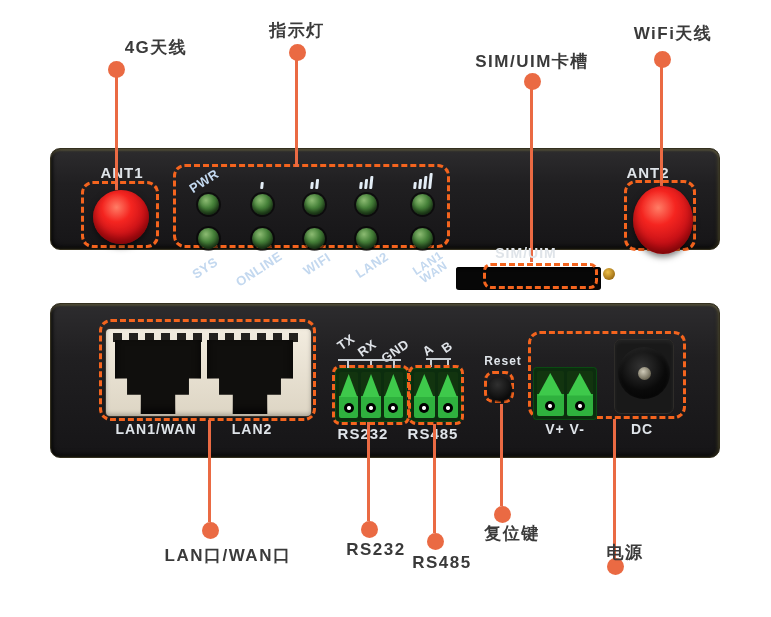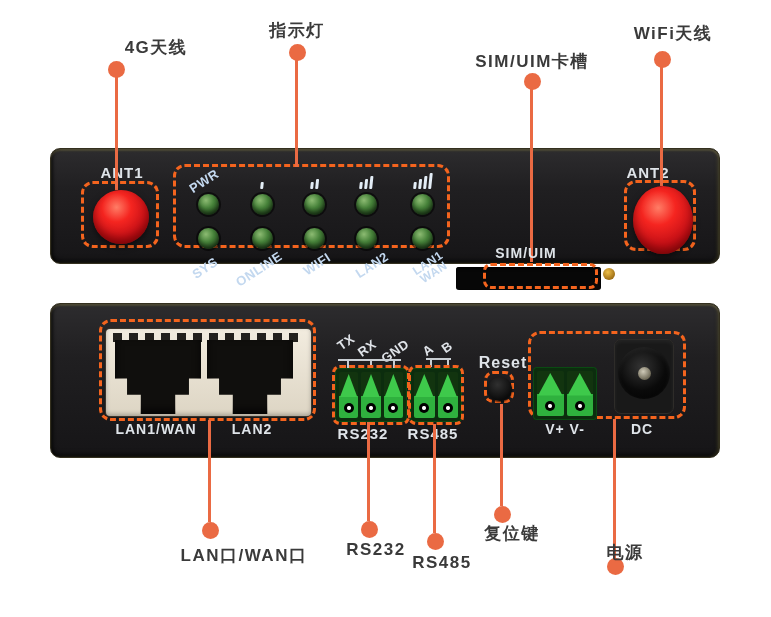--- a/index.html
+++ b/index.html
@@ -9,21 +9,21 @@
   
   .co-label{position:absolute;transform:translateX(-50%);font-weight:bold;font-size:17px;
             color:#3a3a3a;letter-spacing:1.5px;white-space:nowrap;}
   .stem{position:absolute;width:3px;background:#ea6a43;}
   .dot{position:absolute;width:17px;height:17px;border-radius:50%;background:#ea6a43;}
   
   .panel{position:absolute;left:50px;width:670px;border-radius:10px;border:1px solid #34301f;
          background:linear-gradient(180deg,#2d2c2e 0%,#201f21 35%,#161517 100%);
          box-shadow:inset 0 2px 2px rgba(225,210,120,.18), inset -2px 0 3px rgba(210,195,95,.15),
                     inset 2px 0 3px rgba(0,0,0,.5), inset 0 -3px 5px rgba(0,0,0,.55);}
-  .front{top:148px;height:116px;}
+  .front{top:148px;height:102px;}
   .rear{top:303px;height:155px;}
   .dashed{position:absolute;border:3px dashed #f4641e;border-radius:12px;}
   .ptext{position:absolute;transform:translateX(-50%);font-weight:bold;color:#dfe4e9;
          white-space:nowrap;letter-spacing:1px;}
   .rot{position:absolute;transform:translate(-50%,-50%) rotate(-33deg);font-weight:bold;
        color:#c3d8ef;font-size:13px;letter-spacing:.5px;white-space:nowrap;text-align:center;}
   .led{position:absolute;width:21px;height:21px;border-radius:50%;
        background:radial-gradient(circle at 38% 30%,#8cbb72 0%,#47823a 40%,#1d3f18 85%);
        box-shadow:0 0 0 2px rgba(0,0,0,.55), inset 0 -3px 4px rgba(0,0,0,.45);}
   .bars{position:absolute;display:flex;align-items:flex-end;gap:2px;height:17px;transform:skewX(-6deg);}
@@ -175,21 +175,21 @@
       <div class="tcell">
           <div class="wedge"></div>
           <div class="hole"></div>
         </div>
     </div>
     <div class="dashed" style="left:281px;top:61px;width:78px;height:60px;border-radius:8px;"></div>
     <div class="dashed" style="left:357px;top:61px;width:56px;height:60px;border-radius:8px;"></div>
     <div class="ptext" style="left:312px;top:121px;font-size:15px;">RS232</div>
     <div class="ptext" style="left:382px;top:121px;font-size:15px;">RS485</div>
 
-    <div class="ptext" style="left:452px;top:50px;font-size:16px;">Reset</div>
+    <div class="ptext" style="left:452px;top:50px;font-size:12px;">Reset</div>
     <div class="dashed" style="left:433px;top:67px;width:30px;height:32px;border-radius:9px;"></div>
     <div class="rstbtn" style="left:437px;top:73px;"></div>
 
     <div class="dashed" style="left:477px;top:27px;width:158px;height:88px;"></div>
     <div class="tblock" style="left:483px;top:64px;width:62px;height:51px;">
       <div class="tcell">
           <div class="wedge"></div>
           <div class="hole"></div>
         </div>
       <div class="tcell">
@@ -215,21 +215,21 @@
   <div class="co-label" style="left:532px;top:50px;">SIM/UIM卡槽</div>
   <div class="stem" style="left:530px;top:86px;height:176px;"></div>
   <div class="dot" style="left:524px;top:73px;"></div>
 
   <div class="co-label" style="left:673px;top:22px;text-align:center;">WiFi天线</div>
   <div class="stem" style="left:660px;top:64px;height:122px;"></div>
   <div class="dot" style="left:654px;top:51px;"></div>
 
   <div class="stem" style="left:208px;top:420px;height:102px;"></div>
   <div class="dot" style="left:202px;top:522px;"></div>
-  <div class="co-label" style="left:244px;top:544px;">LAN口/WAN口</div>
+  <div class="co-label" style="left:228px;top:544px;">LAN口/WAN口</div>
 
   <div class="stem" style="left:367px;top:422px;height:99px;"></div>
   <div class="dot" style="left:361px;top:521px;"></div>
   <div class="co-label" style="left:376px;top:540px;">RS232</div>
 
   <div class="stem" style="left:433px;top:424px;height:109px;"></div>
   <div class="dot" style="left:427px;top:533px;"></div>
   <div class="co-label" style="left:442px;top:553px;">RS485</div>
 
   <div class="stem" style="left:500px;top:404px;height:102px;"></div>

